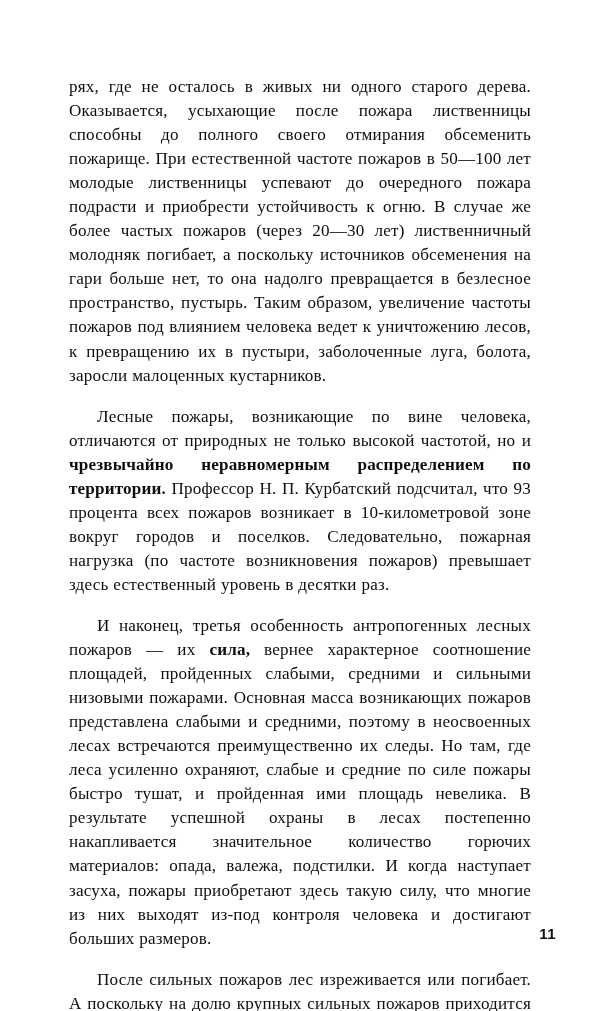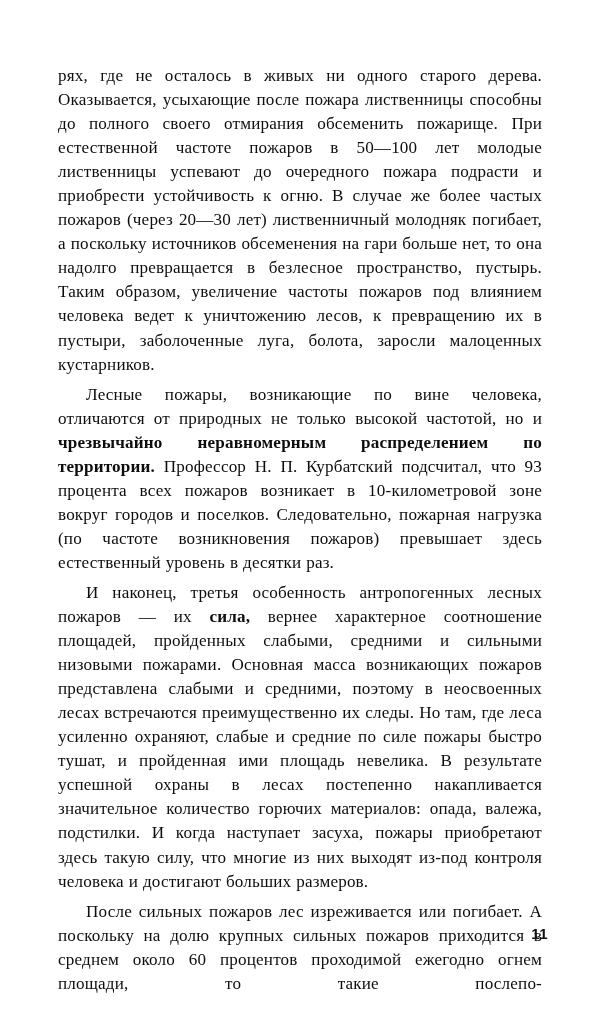--- a/index.html
+++ b/index.html
@@ -26,21 +26,21 @@
   }
 
   .text-block {
     position: absolute;
     left: 52px;
     top: 58px;
     width: 496px;
   }
 
   p.para {
-    margin: 6px;
+    margin: 17px;
     padding: 0;
     text-align: justify;
     text-align-last: left;
     text-justify: inter-word;
     font-size: 17.1px;
     line-height: 24.05px;
     letter-spacing: 0.18px;
     word-spacing: 0.4px;
     hyphens: manual;
     -webkit-hyphens: manual;
@@ -54,21 +54,21 @@
     text-align: justify;
     text-align-last: justify;
   }
 
   b, strong {
     font-weight: 700;
   }
 
   .page-number {
     position: absolute;
-    left: 0;
+    left: 8px;
     top: 925px;
     width: 548px;
     text-align: right;
     font-family: "Liberation Sans", "DejaVu Sans", sans-serif;
     font-size: 15px;
     font-weight: 700;
     color: #111111;
     letter-spacing: 0.5px;
   }
 

